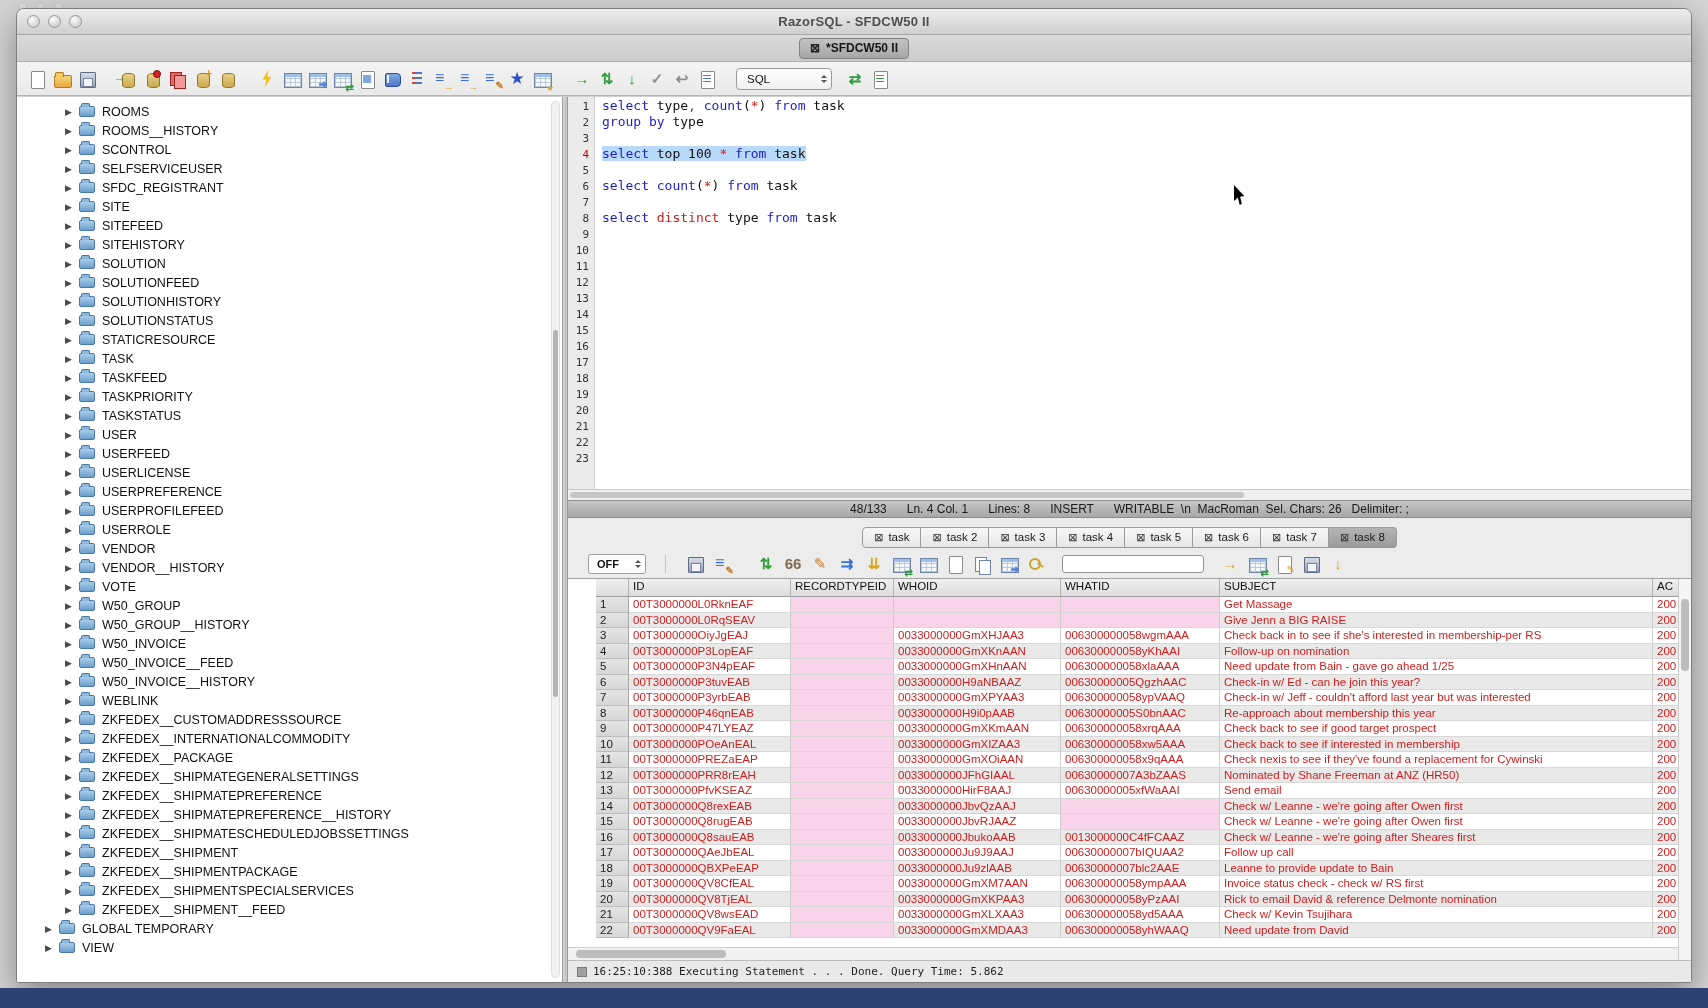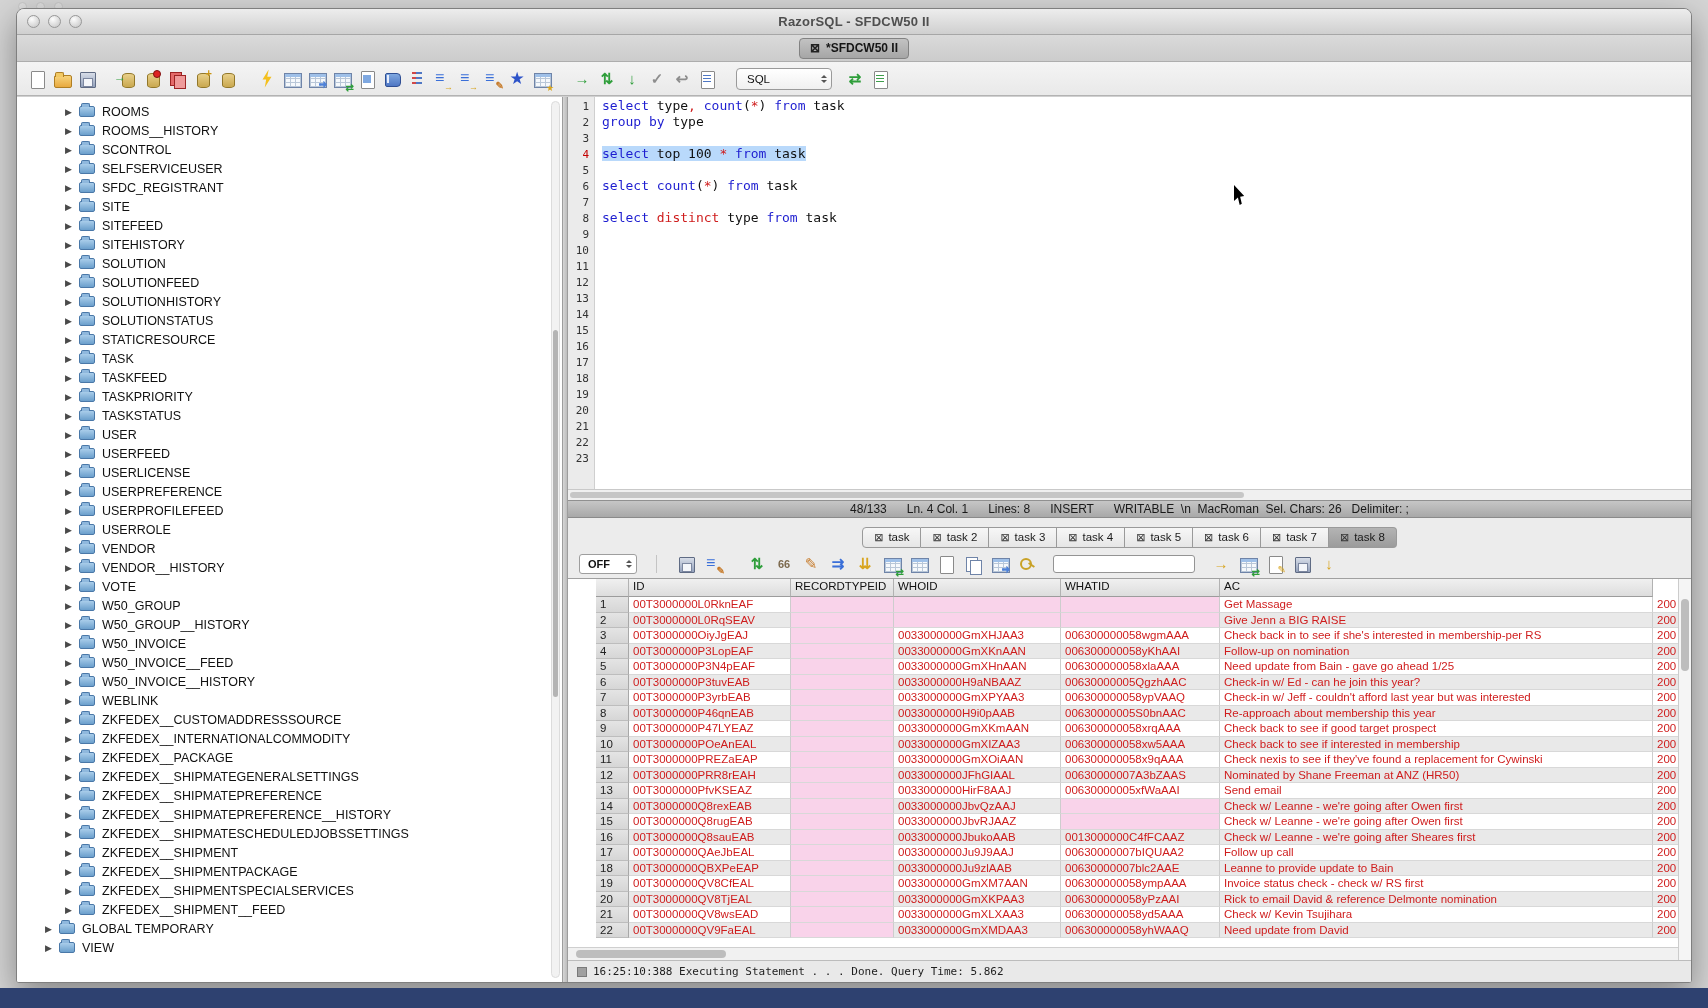--- a/index.html
+++ b/index.html
@@ -36,21 +36,21 @@
     height:34px; flex:0 0 34px; background:linear-gradient(180deg,#f4f4f4,#e9e9e9);
     border-bottom:1px solid #b3b3b3; display:flex; align-items:center; padding:0 10px; gap:5px;
   }
   .tb-sep { width:10px; height:1px; }
   .icn { width:20px; height:20px; position:relative; display:inline-flex; align-items:center; justify-content:center; font-size:15px; cursor:default; }
   .g-green { color:#2e9e3a; font-weight:700; }
   .g-gray { color:#8d8d8d; font-weight:700; }
   .g-blue { color:#3a6fd8; font-weight:700; }
   .g-gold { color:#d8a520; font-weight:700; }
   .k-star { color:#2d53c9; font-size:17px; }
-  .k-glasses { font-size:11px; font-weight:700; color:#7d6a4e; }
+  .k-glasses { font-size:15px; font-weight:700; color:#7d6a4e; }
   .k-pencil { color:#c77b2a; font-size:15px; }
   .k-page::before { content:""; position:absolute; left:4px; top:2px; width:12px; height:16px; background:#fff; border:1px solid #8a8a8a; border-radius:1px; }
   .k-page-blue::after { content:""; position:absolute; left:6px; top:6px; width:8px; height:8px; background:#7fa8e0; }
   .k-page-lines::after { content:""; position:absolute; left:6px; top:6px; width:8px; height:9px;
      background:repeating-linear-gradient(180deg,#4f77c4 0 1px,transparent 1px 3px); }
   .k-page-green::after { content:""; position:absolute; left:6px; top:6px; width:8px; height:9px;
      background:repeating-linear-gradient(180deg,#3f9e4c 0 1px,transparent 1px 3px); }
   .k-page-pen::after { content:"✎"; position:absolute; right:-1px; bottom:-1px; font-size:10px; color:#d8a520; }
   .k-folder::before { content:""; position:absolute; left:2px; top:6px; width:16px; height:11px;
      background:linear-gradient(180deg,#f7d37b,#e8a93f); border:1px solid #b07f23; border-radius:2px; }
@@ -127,21 +127,21 @@
     display:flex; align-items:center; justify-content:center; font-size:12px; color:#191919; white-space:pre; }
   
   .res-gap { height:7px; flex:0 0 7px; }
   .rtabs { height:24px; flex:0 0 24px; display:flex; justify-content:center; align-items:center; }
   .rtab { height:21px; padding:0 11px; display:flex; align-items:center; gap:5px; font-size:11.5px; color:#1a1a1a;
     background:linear-gradient(180deg,#f7f7f7,#e6e6e6); border:1px solid #9a9a9a; border-left:none; }
   .rtab:first-child { border-left:1px solid #9a9a9a; border-radius:4px 0 0 4px; }
   .rtab:last-child { border-radius:0 4px 4px 0; }
   .rtab.active { background:linear-gradient(180deg,#b4b4b4,#9b9b9b); }
   .rtab .x { font-size:11px; color:#333; }
-  .res-toolbar { height:29px; flex:0 0 29px; display:flex; align-items:center; gap:16px; padding:0 11px; }
+  .res-toolbar { height:29px; flex:0 0 29px; display:flex; align-items:center; gap:16px; padding:0 20px; }
   .off-select { width:58px; height:20px; background:#fff; border:1px solid #9e9e9e; border-radius:3px; display:flex; align-items:center; font-size:11px; font-weight:700; padding:0 4px 0 8px; gap:5px; }
   .off-select .lbl { flex:1; }
   .vsep { width:1px; height:18px; background:#c4c4c4; margin:0 3px; }
   .search-box { width:142px; height:18px; background:#fff; border:1px solid #949494; border-radius:3px; font-size:11px; padding:0 5px; font-family:"Liberation Sans",sans-serif; }
   
   .gridwrap { flex:1; display:flex; flex-direction:column; background:#fff; border-top:1px solid #a0a0a0; position:relative; overflow:hidden; }
   .grow { display:grid; grid-template-columns:33px 162px 103px 167px 159px 433px 47px;padding-left:28px; }
   .ghead .gc { height:18px; background:linear-gradient(180deg,#f0f0f0,#dddddd); border-right:1px solid #b2b2b2; border-bottom:1px solid #9c9c9c;
     font-size:11.5px; padding:1px 4px 0; white-space:nowrap; overflow:hidden; }
   .gbody { height:360px; overflow:hidden; }
@@ -600,20 +600,21 @@
           </span>
       </div>
 
       <div class="gridwrap">
         <div class="grow ghead" id="ghead">
             <div class="gc"></div>
             <div class="gc">ID</div>
             <div class="gc">RECORDTYPEID</div>
             <div class="gc">WHOID</div>
             <div class="gc">WHATID</div>
+            <div class="gc">SUBJECT</div>
             <div class="gc">AC</div>
           </div>
         <div class="gbody" id="gbody">
             <div class="grow r">
               <div class="gc num">1</div>
               <div class="gc">00T3000000L0RknEAF</div>
               <div class="gc pink"></div>
               <div class="gc pink"></div>
               <div class="gc pink"></div>
               <div class="gc">Get Massage</div>

